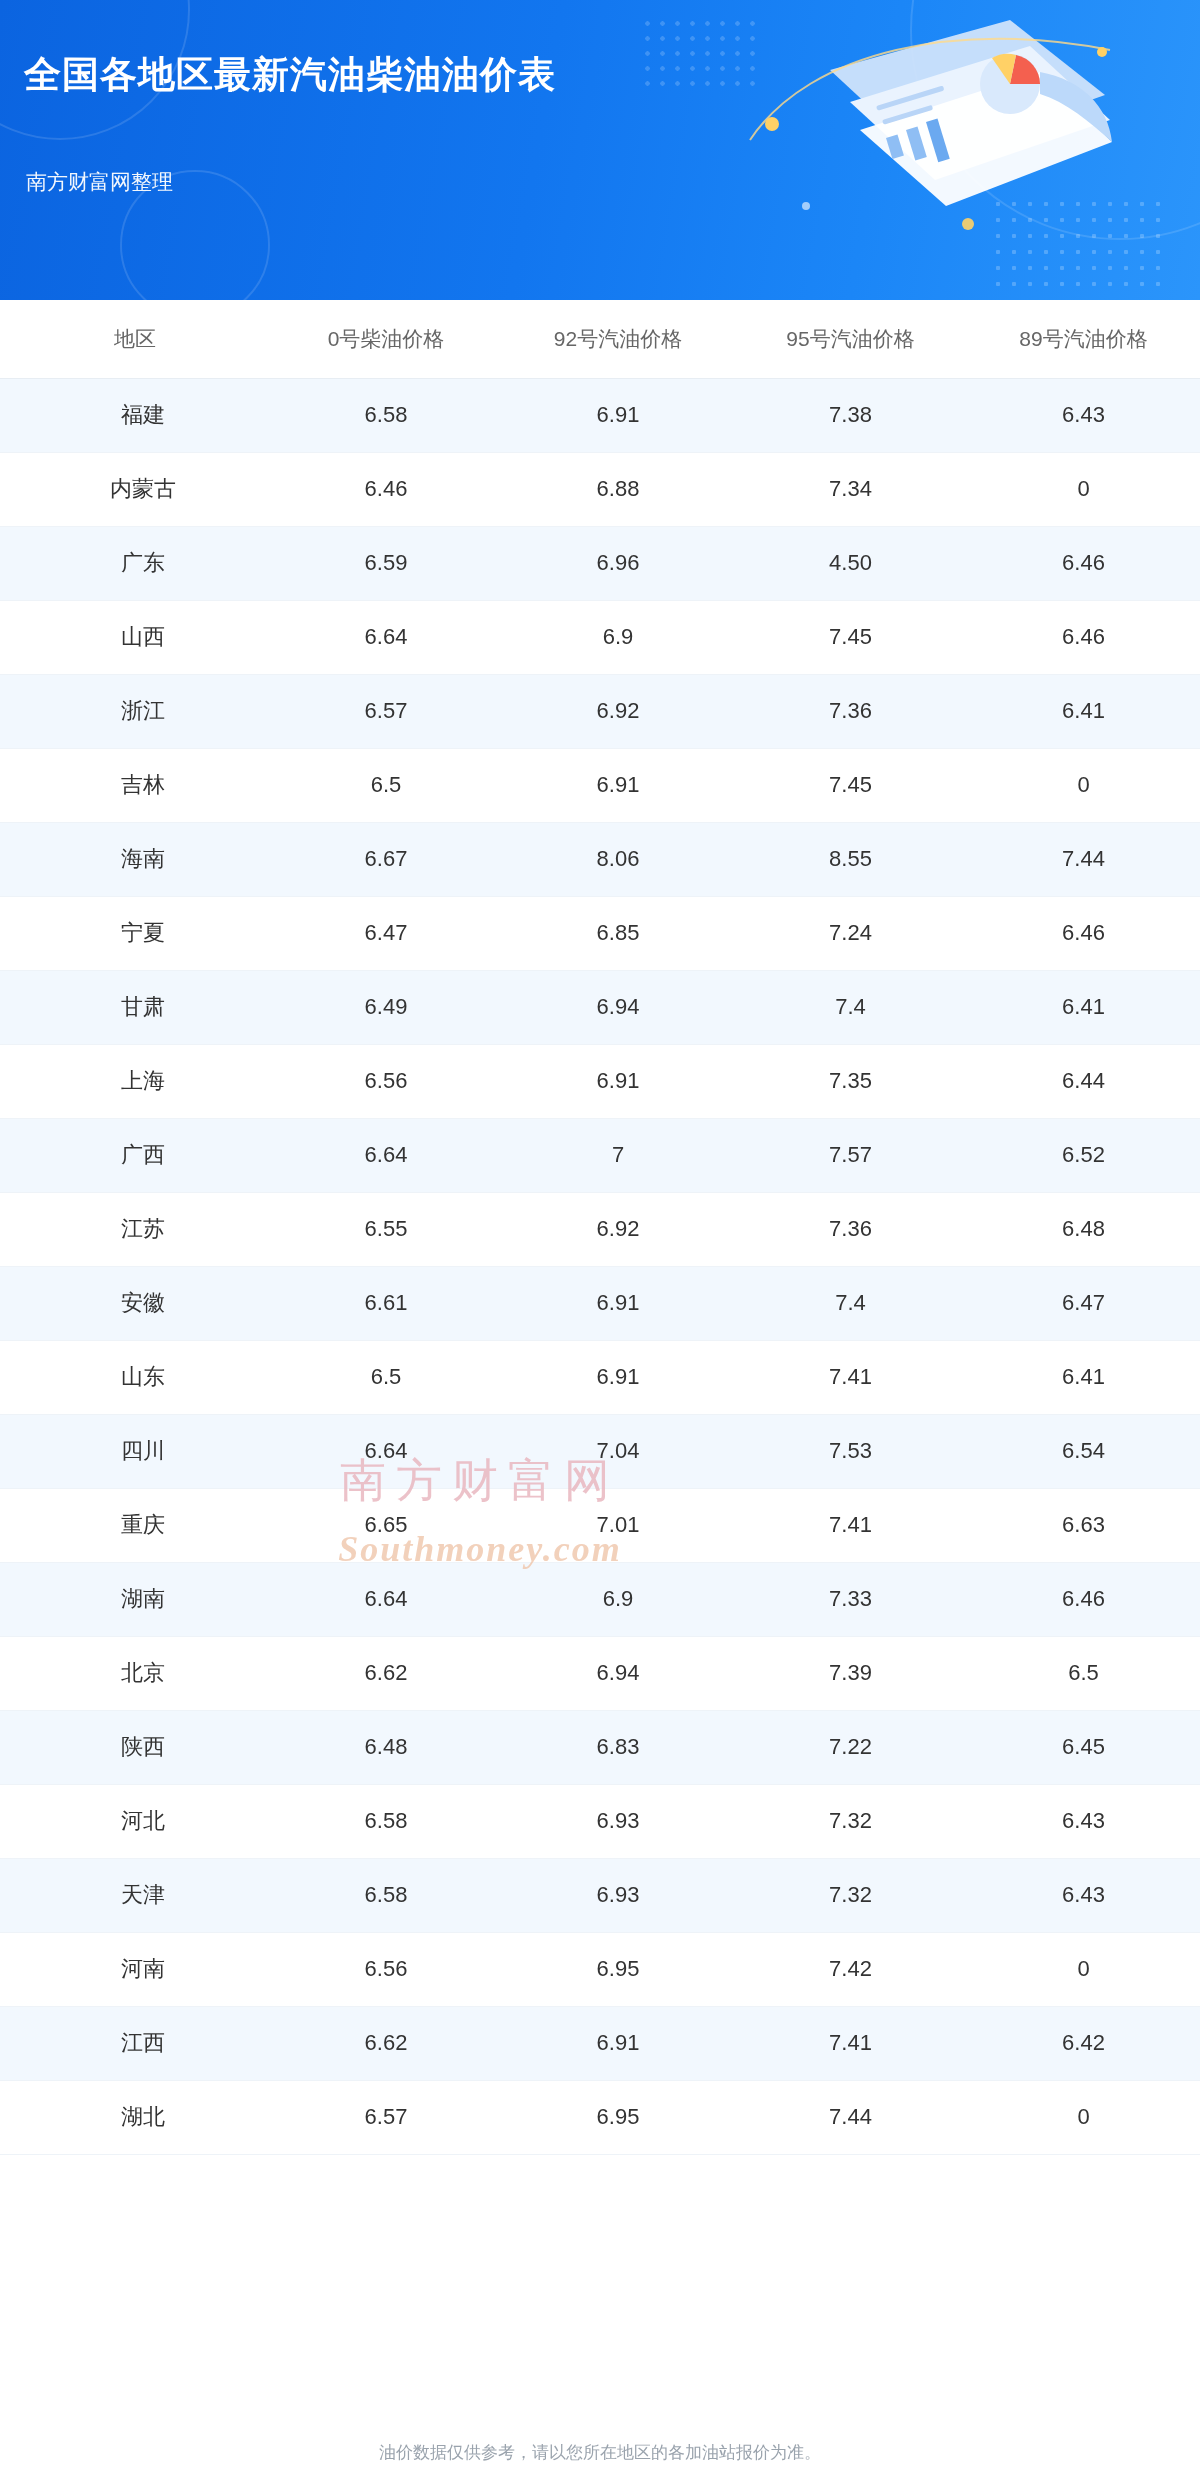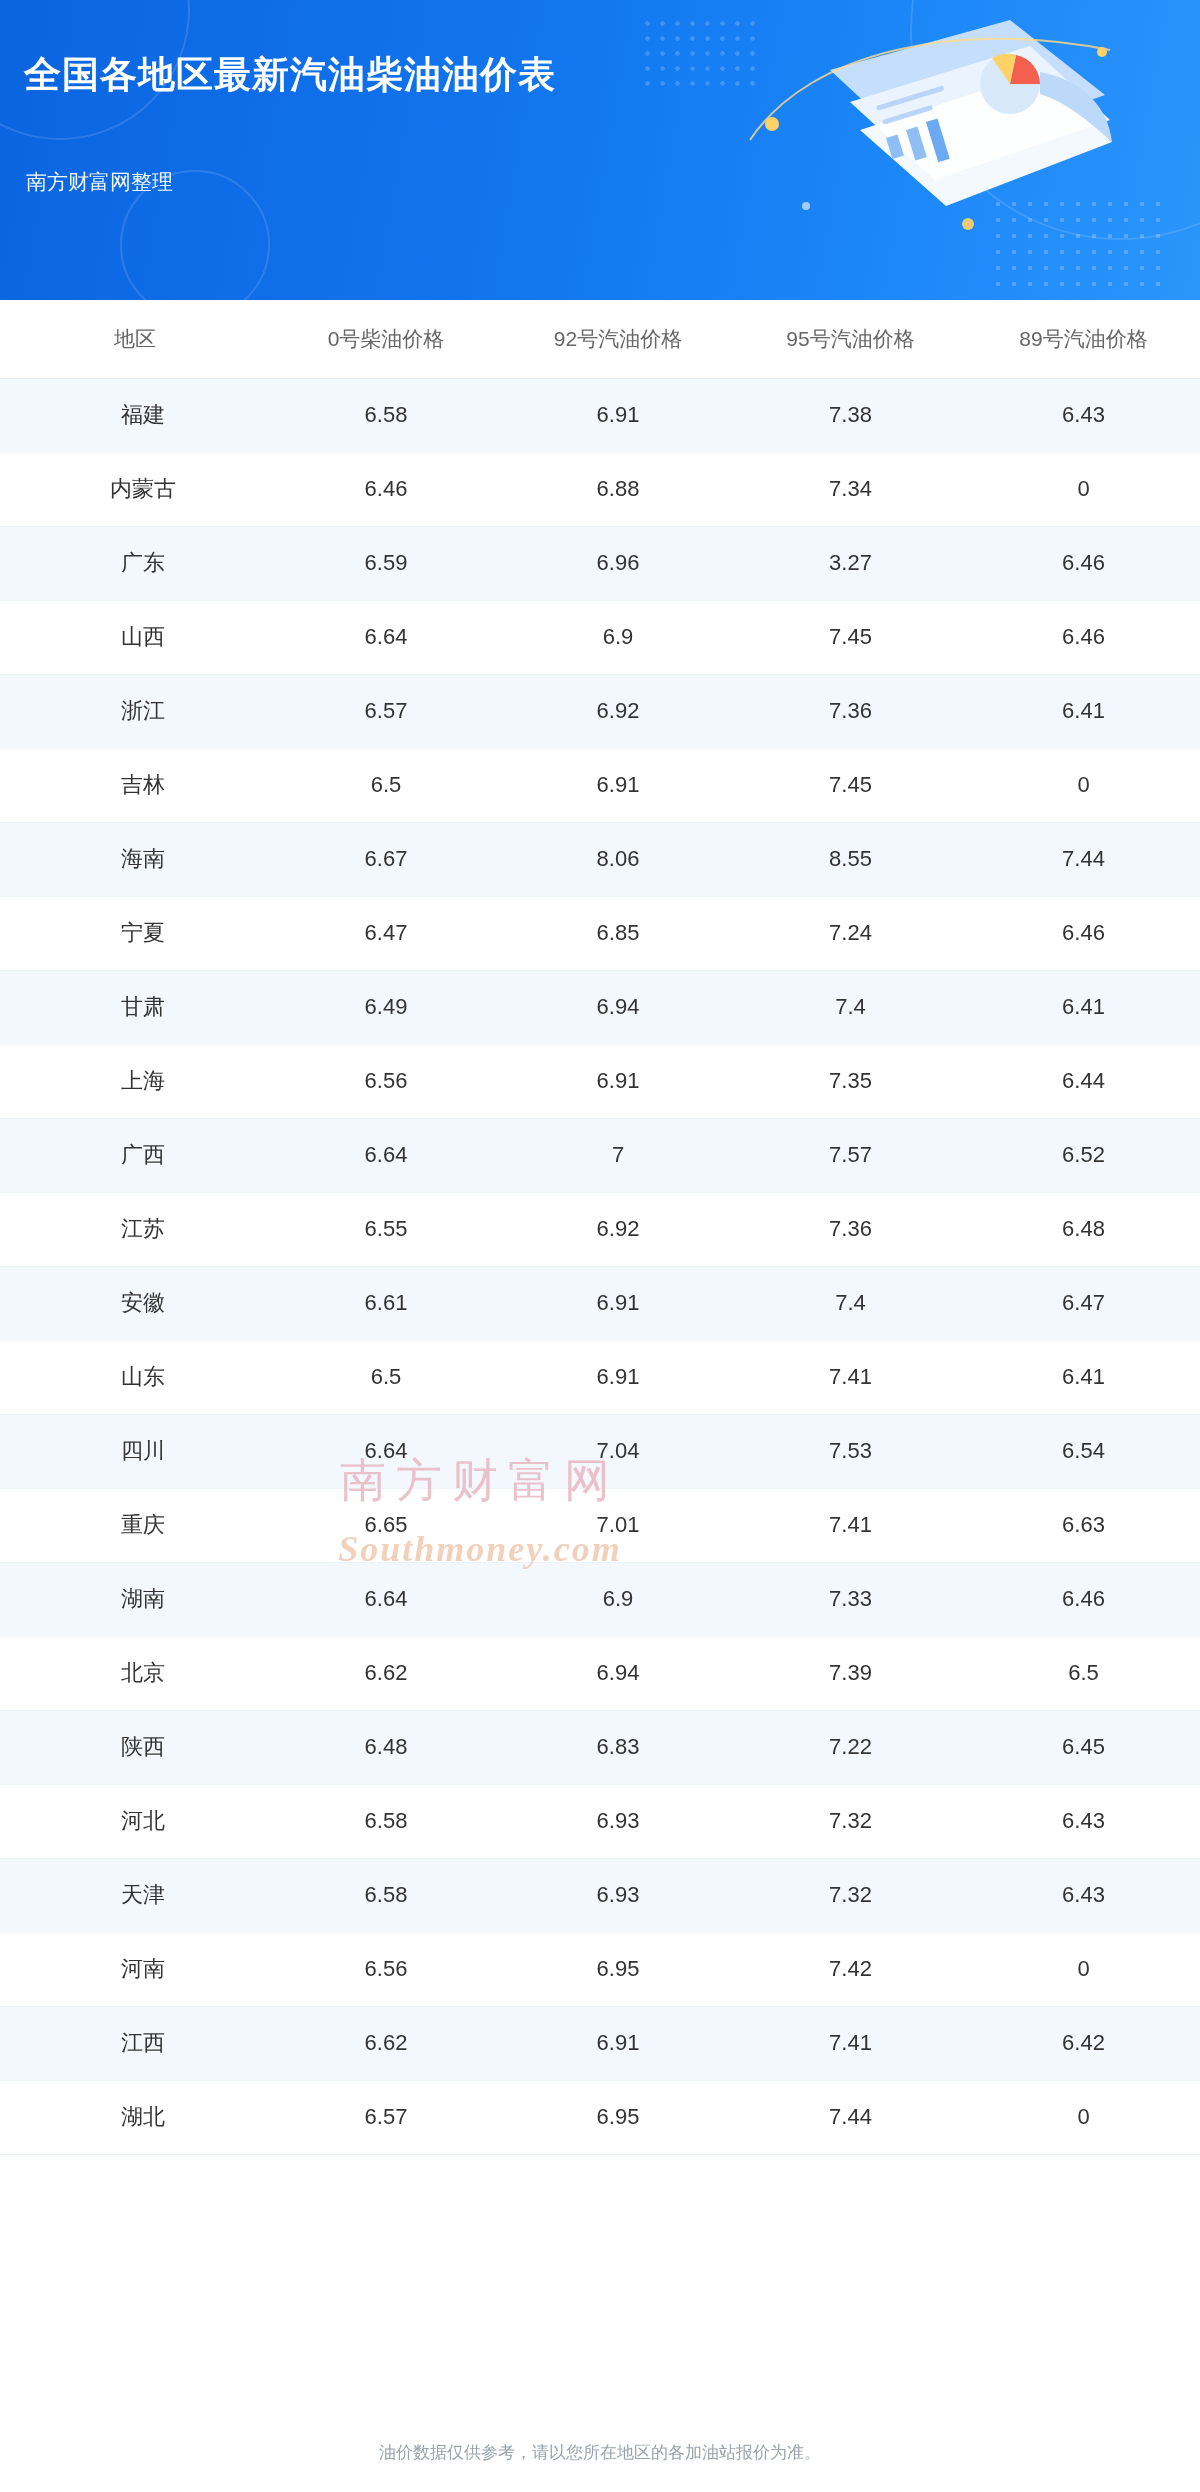--- a/index.html
+++ b/index.html
@@ -234,21 +234,21 @@
             <td class="region">内蒙古</td>
             <td>6.46</td>
             <td>6.88</td>
             <td>7.34</td>
             <td>0</td>
           </tr>
           <tr class="odd">
             <td class="region">广东</td>
             <td>6.59</td>
             <td>6.96</td>
-            <td>3.27</td>
+            <td>4.50</td>
             <td>6.46</td>
           </tr>
           <tr class="even">
             <td class="region">山西</td>
             <td>6.64</td>
             <td>6.9</td>
             <td>7.45</td>
             <td>6.46</td>
           </tr>
           <tr class="odd">

